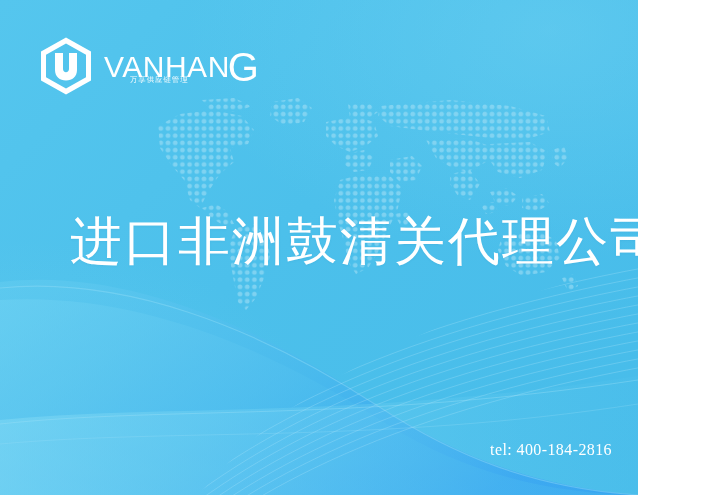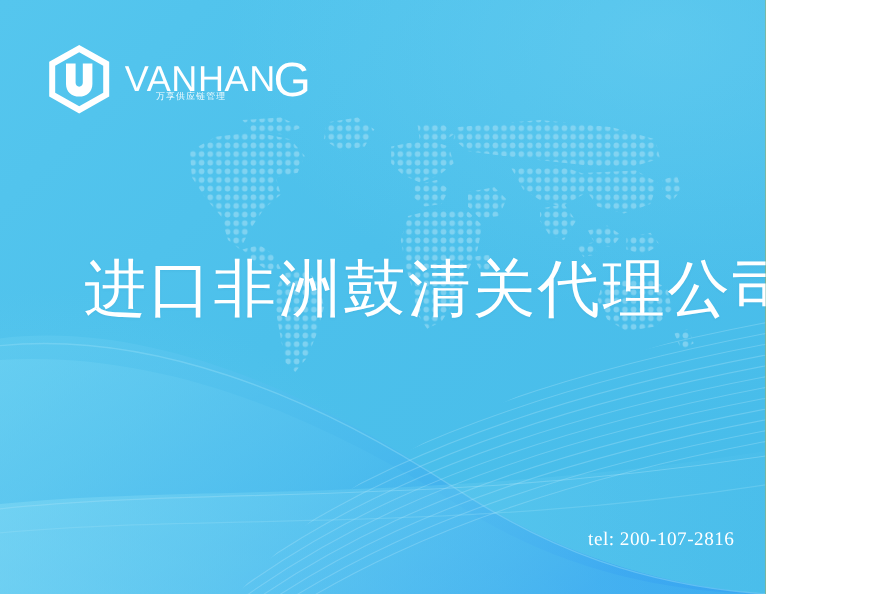--- a/index.html
+++ b/index.html
@@ -288,15 +288,15 @@
     <div class="logo-word">
       <div class="logo-word-main">
         <span>VANHAN</span><span class="tail">G</span>
       </div>
       <div class="logo-word-sub">万享供应链管理</div>
     </div>
   </div>
 
   <div class="headline">进口非洲鼓清关代理公司</div>
 
-  <div class="tel">tel: 200-107-2816</div>
+  <div class="tel">tel: 400-184-2816</div>
 
 </div>
 
 </body></html>

